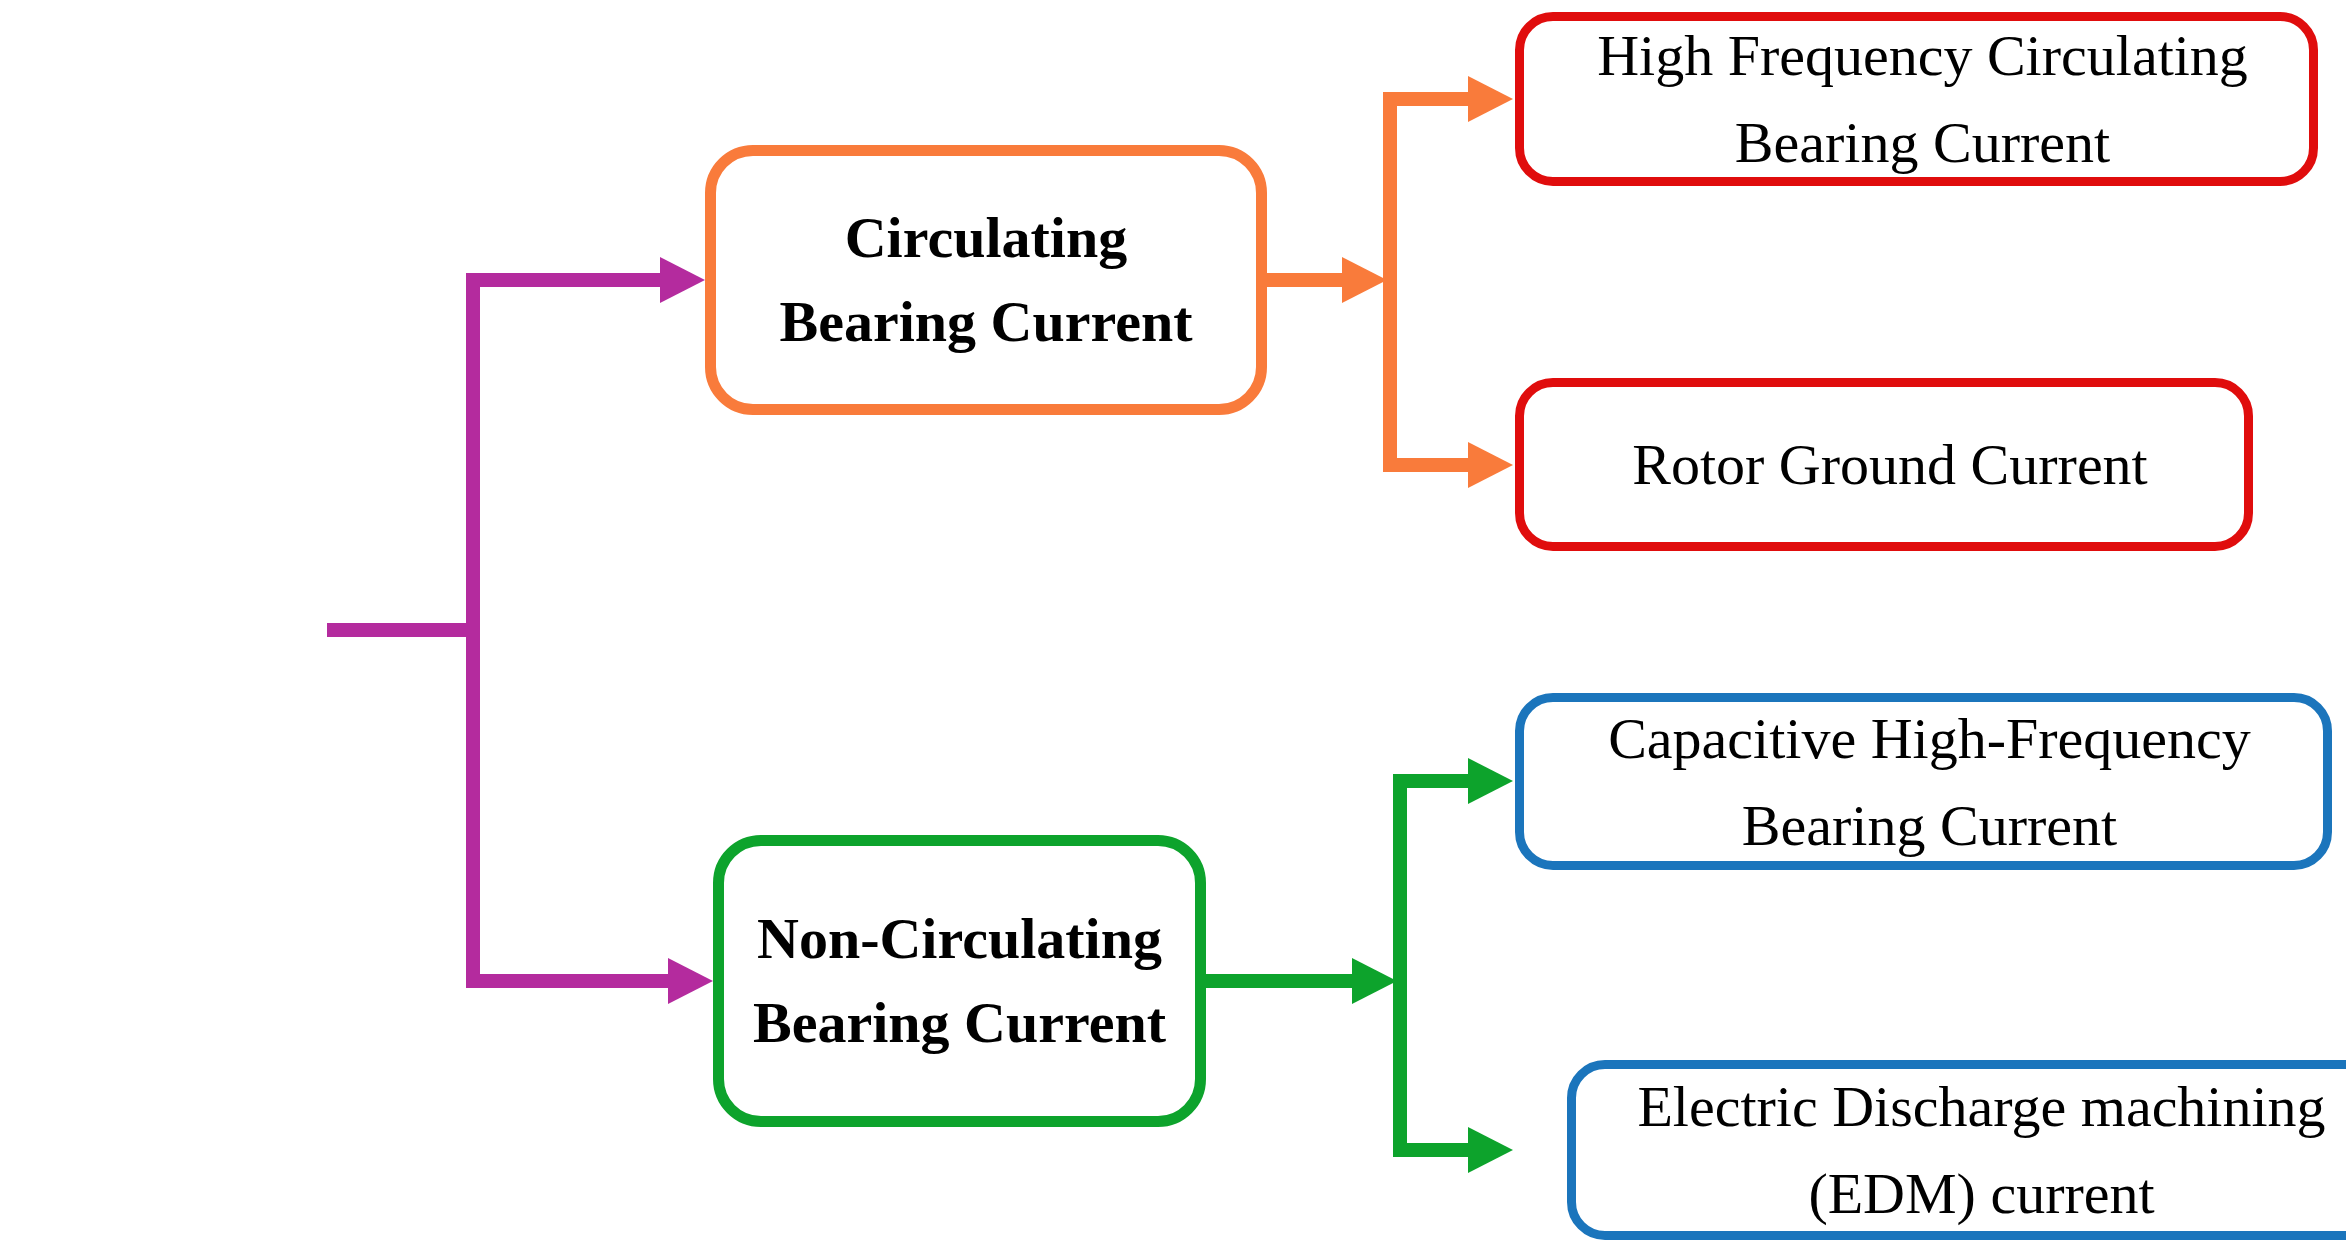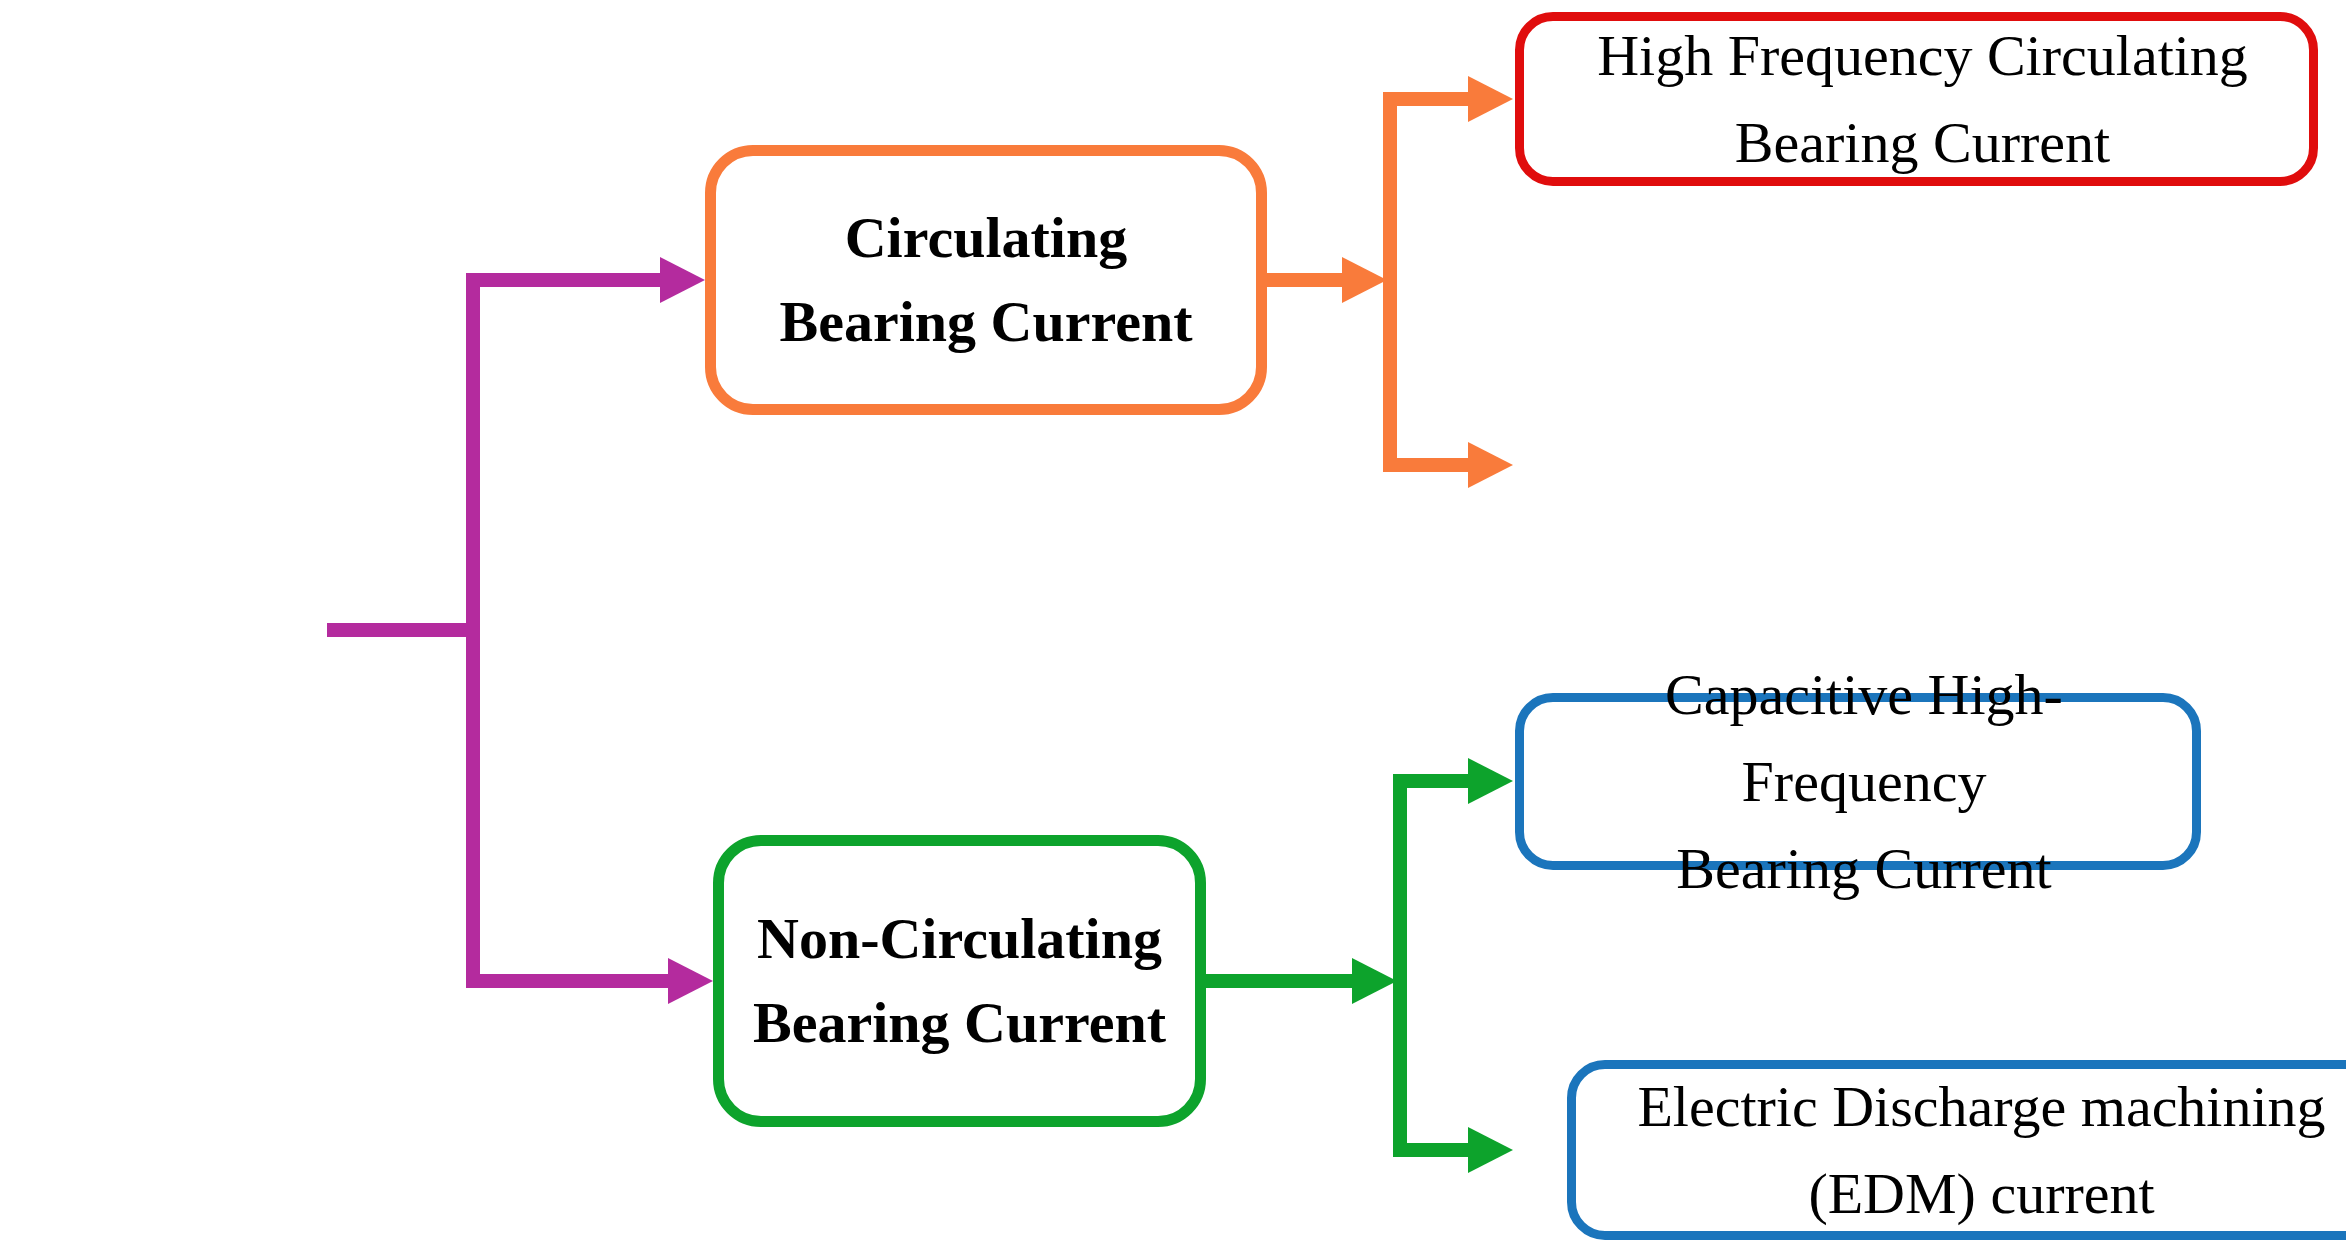--- a/index.html
+++ b/index.html
@@ -70,21 +70,21 @@
   }
   .node-hf-circulating {
     left: 1515px; top: 12px; width: 803px; height: 174px;
     border-color: var(--c-hf_circulating_border); border-width: 9px; border-radius: 38px;
   }
   .node-rotor-ground {
     left: 1515px; top: 378px; width: 738px; height: 173px;
     border-color: var(--c-rotor_ground_border); border-width: 9px; border-radius: 38px;
   }
   .node-capacitive-hf {
-    left: 1515px; top: 693px; width: 686px; height: 177px;
+    left: 1515px; top: 693px; width: 817px; height: 177px;
     border-color: var(--c-capacitive_hf_border); border-width: 9px; border-radius: 38px;
   }
   .node-edm {
     left: 1567px; top: 1060px; width: 817px; height: 180px;
     border-color: var(--c-edm_border); border-width: 9px; border-radius: 38px;
   }
   .node-label {
     display: inline-block;
     padding: 0 8px;
   }
@@ -135,20 +135,23 @@
   <div class="node node--bold node-non-circulating">
     <span class="node-label">Non-Circulating
 Bearing Current</span>
   </div>
 
   <div class="node node--regular node-hf-circulating">
     <span class="node-label">High Frequency Circulating
 Bearing Current</span>
   </div>
 
+  <div class="node node--regular node-rotor-ground">
+    <span class="node-label">Rotor Ground Current</span>
+  </div>
 
   <div class="node node--regular node-capacitive-hf">
     <span class="node-label">Capacitive High-Frequency
 Bearing Current</span>
   </div>
 
   <div class="node node--regular node-edm">
     <span class="node-label">Electric Discharge machining
 (EDM) current</span>
   </div>

